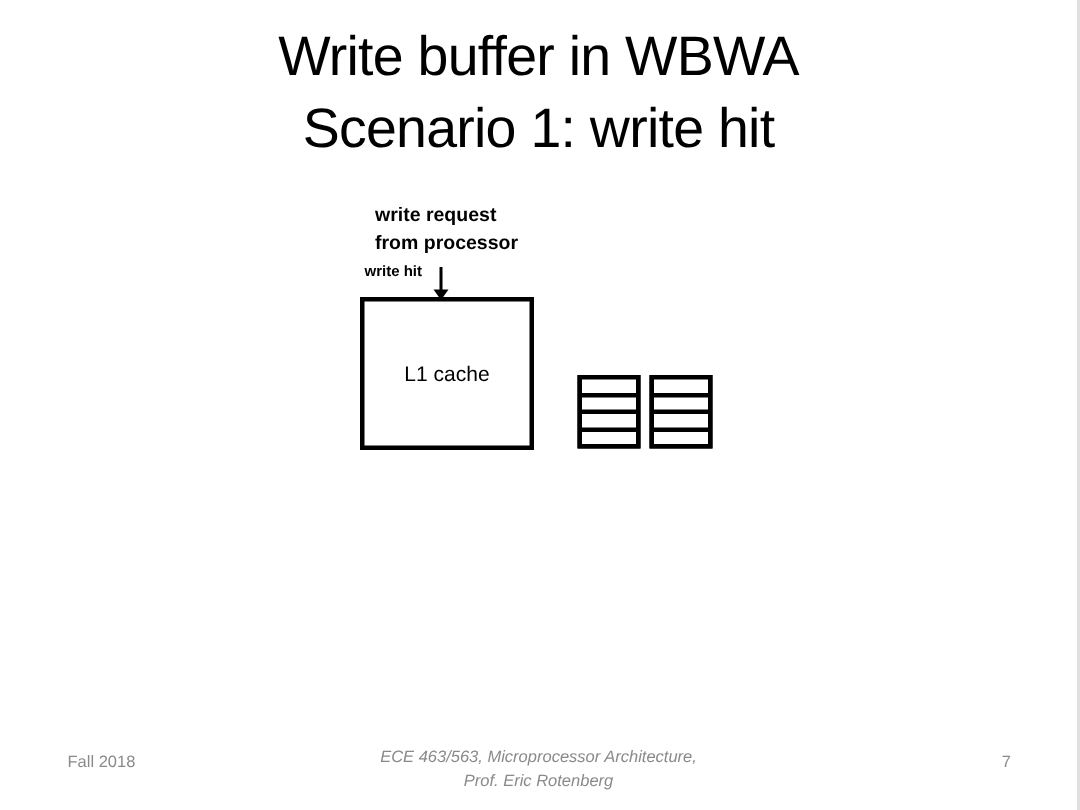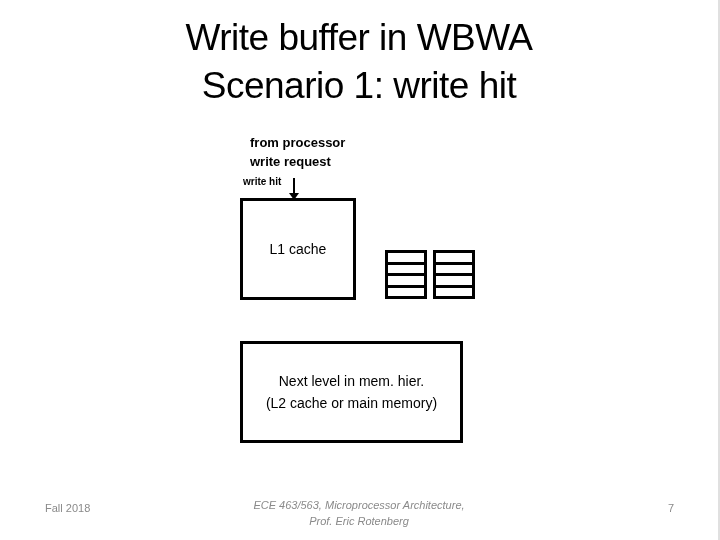--- a/index.html
+++ b/index.html
@@ -123,22 +123,22 @@
 <body>
 
 <div class="slide">
 
   <div class="title">
     <div>Write buffer in WBWA</div>
     <div>Scenario 1: write hit</div>
   </div>
 
   <div class="annotation-request">
+    <div>write request</div>
     <div>from processor</div>
-    <div>write request</div>
   </div>
 
   <div class="annotation-writehit">write hit</div>
 
   <div class="arrow-line"></div>
   <div class="arrow-head"></div>
 
   <div class="diagram-box l1-box">
     <div>L1 cache</div>
   </div>
@@ -149,24 +149,20 @@
       <div class="buffer-row"></div>
       <div class="buffer-row"></div>
     </div>
   <div class="write-buffer right">
       <div class="buffer-row"></div>
       <div class="buffer-row"></div>
       <div class="buffer-row"></div>
       <div class="buffer-row"></div>
     </div>
 
-  <div class="diagram-box next-box">
-    <div>Next level in mem. hier.</div>
-    <div>(L2 cache or main memory)</div>
-  </div>
 
   <div class="footer-left">Fall 2018</div>
 
   <div class="footer-center">
     <div>ECE 463/563, Microprocessor Architecture,</div>
     <div>Prof. Eric Rotenberg</div>
   </div>
 
   <div class="footer-page">7</div>
 

